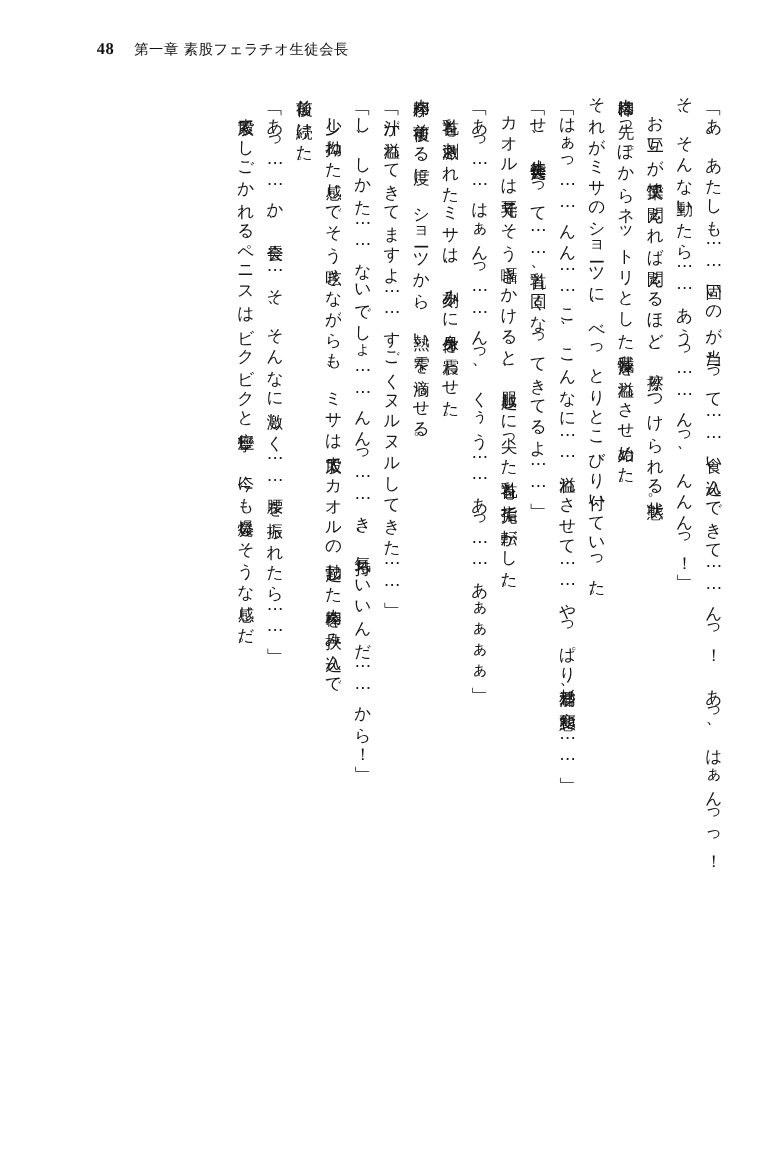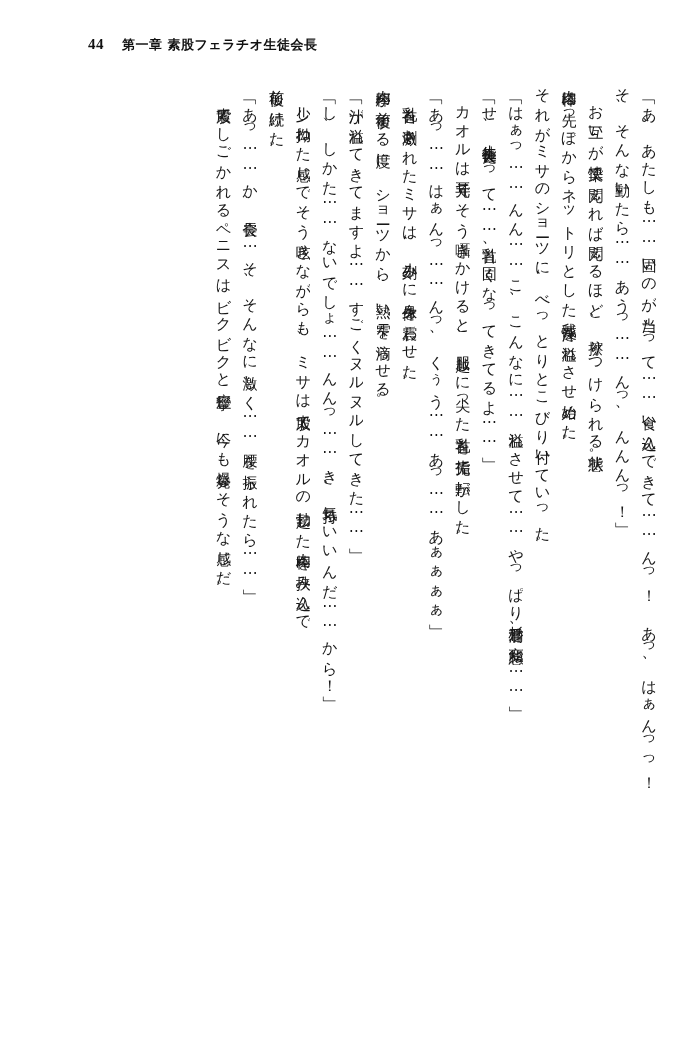--- a/index.html
+++ b/index.html
@@ -34,21 +34,21 @@
     letter-spacing: 0.5px;
   }
   .page-number {
     font-size: 15px;
     font-weight: bold;
     font-family: "Liberation Serif", "DejaVu Serif", serif;
     color: #111;
   }
   .chapter-title {
     font-size: 13px;
-    font-weight: bold;
+    font-weight: normal;
     color: #111;
     font-family: "DejaVu Sans", "Liberation Sans", sans-serif;
   }
   
   .body-area {
     position: absolute;
     top: 78px;
     left: 44px;
     right: 44px;
     bottom: 46px;
@@ -76,21 +76,21 @@
     padding-top: 17px;
     box-sizing: border-box;
   }
 </style>
 </head>
 <body>
 
 <div class="page">
 
   <div class="page-header">
-    <span class="page-number">44</span>
+    <span class="page-number">48</span>
     <span class="chapter-title">第一章 素股フェラチオ生徒会長</span>
   </div>
 
   <div class="body-area" id="body-area">
       <div class="vline indent">「あ、あたしも……固いのが当たって……食い込んできて……んっ！ あっ、はぁんっっ！</div>
       <div class="vline">そ、そんな動いたら……あうっ……んっ、んんんっ！」</div>
       <div class="vline indent">お互いが快楽で悶えれば悶えるほど、擦りつけられる状態。</div>
       <div class="vline">肉棒は先っぽからネットリとした我慢汁を溢れさせ始めた。</div>
       <div class="vline">それがミサのショーツに、べっとりとこびり付いていった。</div>
       <div class="vline indent">「はぁっ……んん……こ、こんなに……溢れさせて……やっぱり杉浦君、変態ね……」</div>

